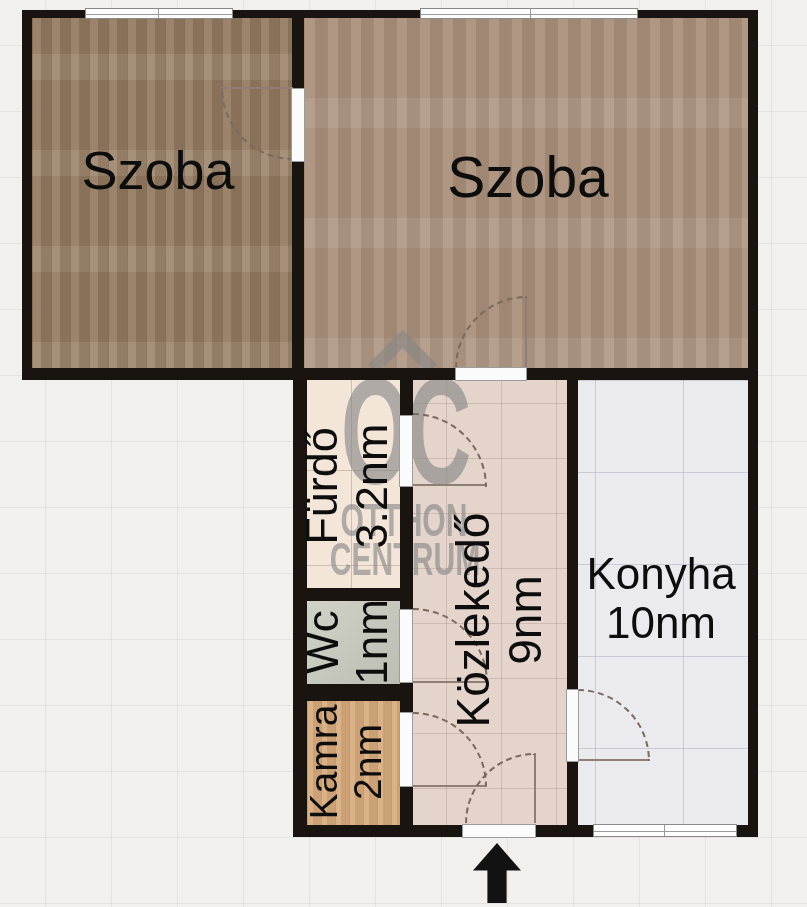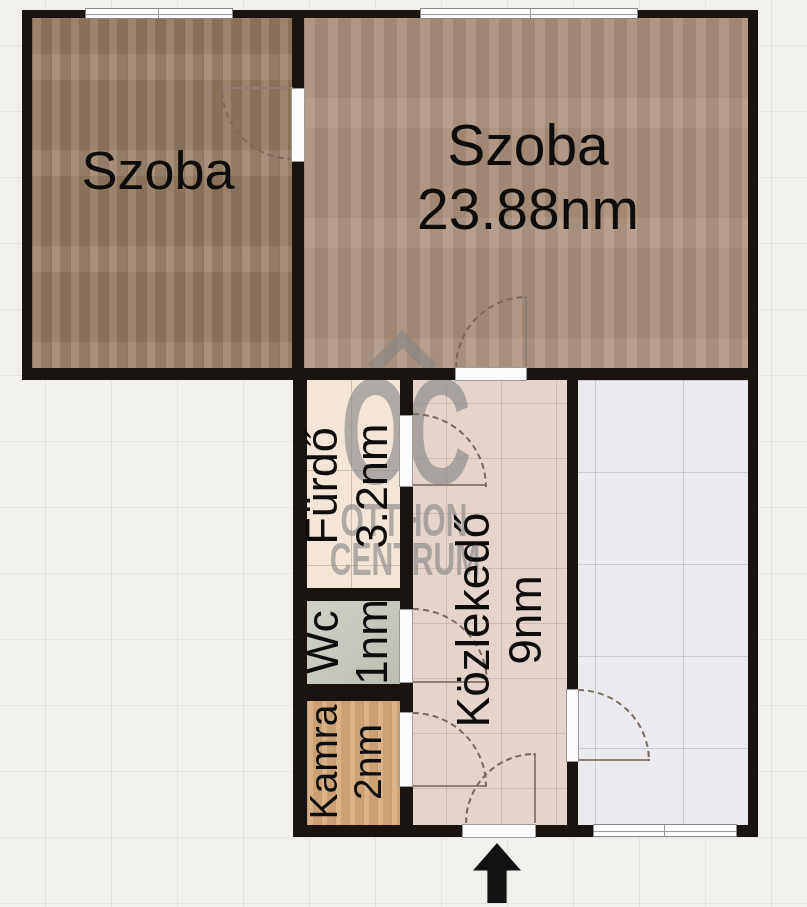--- a/index.html
+++ b/index.html
@@ -186,34 +186,37 @@
   <div class="door-arc arc-tr" style="left:578px; top:689px; width:72px; height:72px;"></div>
 
   <div class="door-leaf" style="left:534px; top:753px; width:2px; height:70px;"></div>
   <div class="door-arc arc-tl" style="left:465px; top:753px; width:70px; height:70px;"></div>
 
   <div class="room-label" style="left:158px; top:170px; font-size:54px;">
     <span>Szoba</span>
   </div>
   <div class="room-label" style="left:528px; top:178px; font-size:57px;">
     <span>Szoba</span>
-    <span>23.88nm</span>
   </div>
   <div class="room-label rot" style="left:347px; top:486px; font-size:45px;">
     <span>Fürdő</span>
     <span>3.2nm</span>
   </div>
   <div class="room-label rot" style="left:347px; top:642px; font-size:44px;">
     <span>Wc</span>
     <span>1nm</span>
   </div>
   <div class="room-label rot" style="left:346px; top:762px; font-size:39px;">
     <span>Kamra</span>
     <span>2nm</span>
   </div>
   <div class="room-label rot" style="left:500px; top:620px; font-size:46px;">
     <span>Közlekedő</span>
     <span>9nm</span>
   </div>
+  <div class="room-label" style="left:661px; top:598px; font-size:44px;">
+    <span>Konyha</span>
+    <span>10nm</span>
+  </div>
 
   <div class="entrance-arrow" style="left:473px; top:843px; width:48px; height:60px;"></div>
 
 </div>
 
 </body></html>

